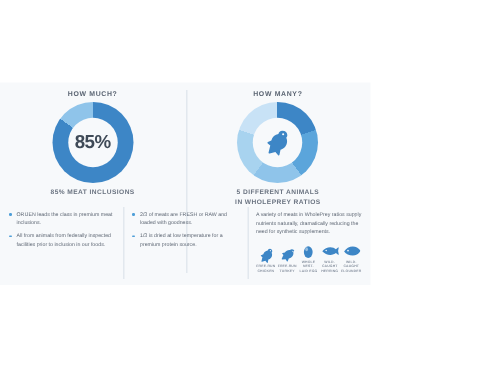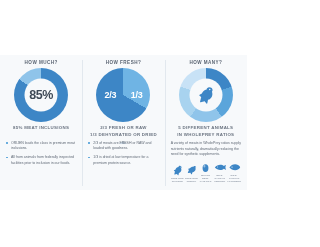--- a/index.html
+++ b/index.html
@@ -126,33 +126,20 @@
       <div class="circle-wrap">
         <div class="donut" style="background:conic-gradient(#3d86c6 0deg 306deg, #8fc4ea 306deg 360deg);"></div>
         <div class="donut-hole">
           <span class="big-stat">85%</span>
         </div>
       </div>
 
       <div class="caption">85% MEAT INCLUSIONS</div>
     </div>
 
-    <div class="panel">
-      <div class="p-header">HOW FRESH?</div>
-
-      <div class="circle-wrap">
-        <div class="pie" style="background:conic-gradient(from 0deg, #6fb4e4 0deg 120deg, #3d86c6 120deg 360deg);"></div>
-        <span class="pie-label left">2/3</span>
-        <span class="pie-label right">1/3</span>
-      </div>
-
-      <div class="caption">2/3 FRESH OR RAW
-1/3 DEHYDRATED OR DRIED</div>
-      <div class="caret"></div>
-    </div>
 
     <div class="panel">
       <div class="p-header">HOW MANY?</div>
 
       <div class="circle-wrap">
         <div class="donut" style="background:conic-gradient(#3d86c6 0deg 72deg, #5ba5db 72deg 144deg, #8fc4ea 144deg 216deg, #a8d3ef 216deg 288deg, #c8e2f6 288deg 360deg);"></div>
         <div class="center-icon">
           <svg viewBox="0 0 24 24" aria-hidden="true">
             <path fill="#3d86c6" d="M15.6 3.1c-1.5 0-2.7 1.1-2.9 2.5-2.6.4-4.7 2.3-5.4 4.8l-2.6 1.3c-.4.2-.5.8-.1 1.1l1.9 1.4-1.3 5.4c-.1.5.3.9.8.8l4.4-1.2 2.1 2.5c.3.4.9.2 1-.3l.8-3.9c2.9-.8 5-3.4 5-6.5 0-1-.2-1.9-.6-2.7.5-.5.8-1.2.8-1.9 0-1.8-1.3-3.3-3.9-3.3zm.7 3.4a.8.8 0 1 1 0-1.6.8.8 0 0 1 0 1.6z"></path>
           </svg>

